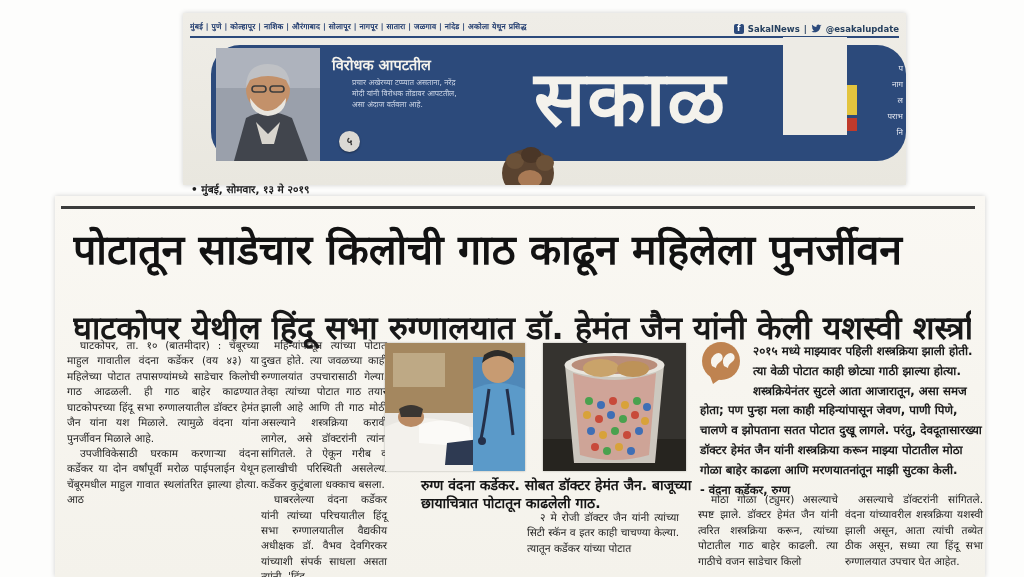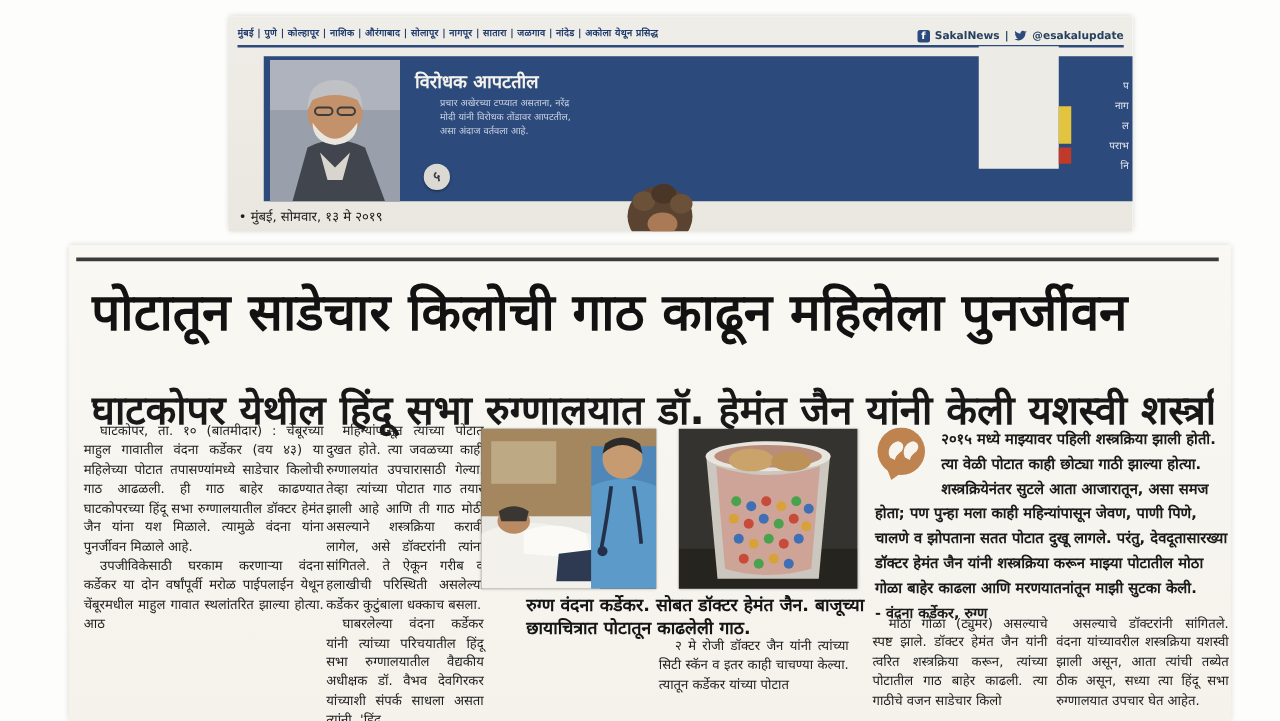--- a/index.html
+++ b/index.html
@@ -16,42 +16,42 @@
                 border-bottom: 2px solid #2c4a7b; }
   .cities { font-size: 7.5px; font-weight: bold; color: #1f3a6d; letter-spacing: 0.2px;
             white-space: nowrap; overflow: hidden; }
   .social { font-size: 8.5px; font-weight: bold; color: #26405f; display: flex; align-items: center; gap: 4px; white-space: nowrap; }
   .fb-glyph { display: inline-block; width: 10px; height: 10px; background: #2c4a7b; color: #fff;
               font-size: 8px; line-height: 10px; text-align: center; border-radius: 2px; font-weight: bold; }
   .tw-glyph { display: inline-block; width: 11px; height: 10px; }
   .sep { color: #26405f; }
 
   .blueband { position: absolute; left: 28px; top: 32px; width: 695px; height: 116px;
-              background: #2c4a7b; }
+              background: #2c4a7b; border-radius: 29px; }
   .modi { position: absolute; left: 5px; top: 3px; width: 104px; height: 113px; overflow: hidden;
           background: linear-gradient(160deg, #b9bcc2, #8d9099 60%, #6f7078); }
   .promo { position: absolute; left: 121px; top: 9px; width: 150px; color: #fff; }
   .promo-title { font-size: 14.5px; font-weight: bold; color: #f4f2ec; margin-bottom: 4px; }
   .promo-text { font-size: 7.5px; line-height: 1.45; color: #ccd5e6; width: 112px; margin-left: 20px; }
   .page-badge { position: absolute; left: 128px; top: 86px; width: 21px; height: 21px;
                 border-radius: 50%; background: #dbd9d4; color: #3a3a3a; font-size: 11px;
                 font-weight: bold; text-align: center; line-height: 21px; box-shadow: 0 1px 2px rgba(0,0,0,.4); }
   .logo { position: absolute; left: 272px; top: -2px; width: 295px; height: 118px;
           color: #f4f2ec; font-size: 76px; font-weight: bold; text-align: center;
           line-height: 112px; letter-spacing: 2px; overflow: hidden; }
   .weather-box { position: absolute; left: 572px; top: -8px; width: 64px; height: 98px;
                  background: #edebe5; }
   .patch-yellow { position: absolute; left: 636px; top: 40px; width: 10px; height: 30px; background: #e3c43e; }
   .patch-red { position: absolute; left: 636px; top: 73px; width: 10px; height: 13px; background: #bf3a2b; }
   .right-frag { position: absolute; left: 646px; top: 16px; width: 46px; text-align: right;
                 color: #e6e9f2; font-size: 8px; line-height: 16px; }
   .right-frag span { display: block; }
 
   .curly-head { position: absolute; left: 314px; top: 134px; width: 63px; height: 38px; z-index: 3; }
-  .dateline { position: absolute; left: 8px; top: 153px; font-size: 10.5px; font-weight: normal; color: #1c1c1c; }
+  .dateline { position: absolute; left: 8px; top: 169px; font-size: 10.5px; font-weight: bold; color: #1c1c1c; }
 
   
   .article { left: 55px; top: 196px; width: 930px; height: 381px;
              background: linear-gradient(#faf8f3, #f4f2eb); overflow: hidden; }
   .top-rule { position: absolute; left: 6px; right: 10px; top: 10px; height: 3px; background: #3b3b3b; }
   .headline { position: absolute; left: 18px; top: 28px; right: 14px; font-size: 41px; font-weight: bold;
               color: #121212; line-height: 1.3; white-space: nowrap; overflow: hidden; }
   .subheadline { position: absolute; left: 18px; top: 86px; right: 14px; font-size: 32px; font-weight: bold;
                  color: #181818; line-height: 1.4; white-space: nowrap; overflow: hidden; margin-top: 24px; }
 
@@ -110,20 +110,21 @@
         <rect x="54" y="38" width="14" height="6" rx="3" fill="none" stroke="#3c3c3c" stroke-width="1.6"></rect>
       </svg>
     </div>
 
     <div class="promo">
       <div class="promo-title">विरोधक आपटतील</div>
       <div class="promo-text">प्रचार अखेरच्या टप्प्यात असताना, नरेंद्र मोदी यांनी विरोधक तोंडावर आपटतील, असा अंदाज वर्तवला आहे.</div>
     </div>
     <div class="page-badge">५</div>
 
+    <div class="logo">सकाळ</div>
 
     <div class="weather-box"></div>
     <div class="patch-yellow"></div>
     <div class="patch-red"></div>
 
     <div class="right-frag">
       <span>प</span>
       <span>नाग</span>
       <span>ल</span>
       <span>पराभ</span>

